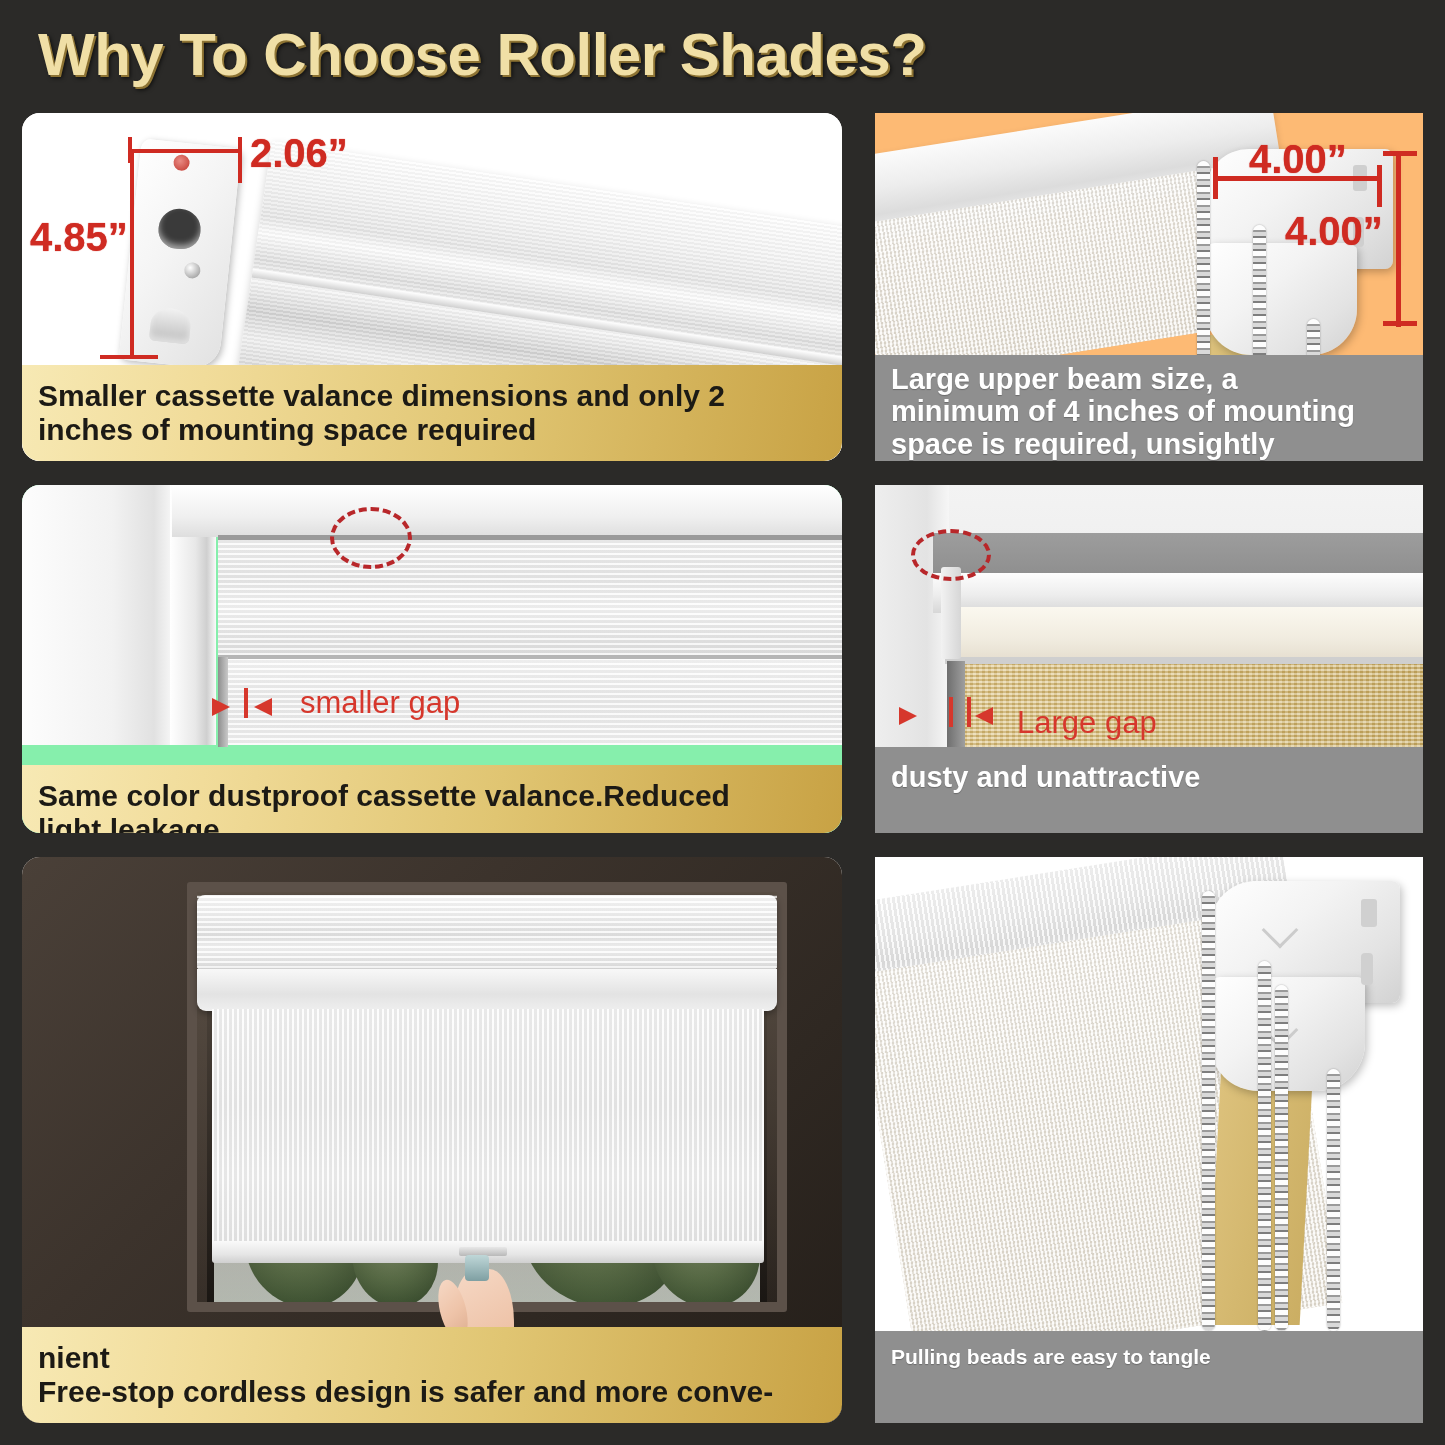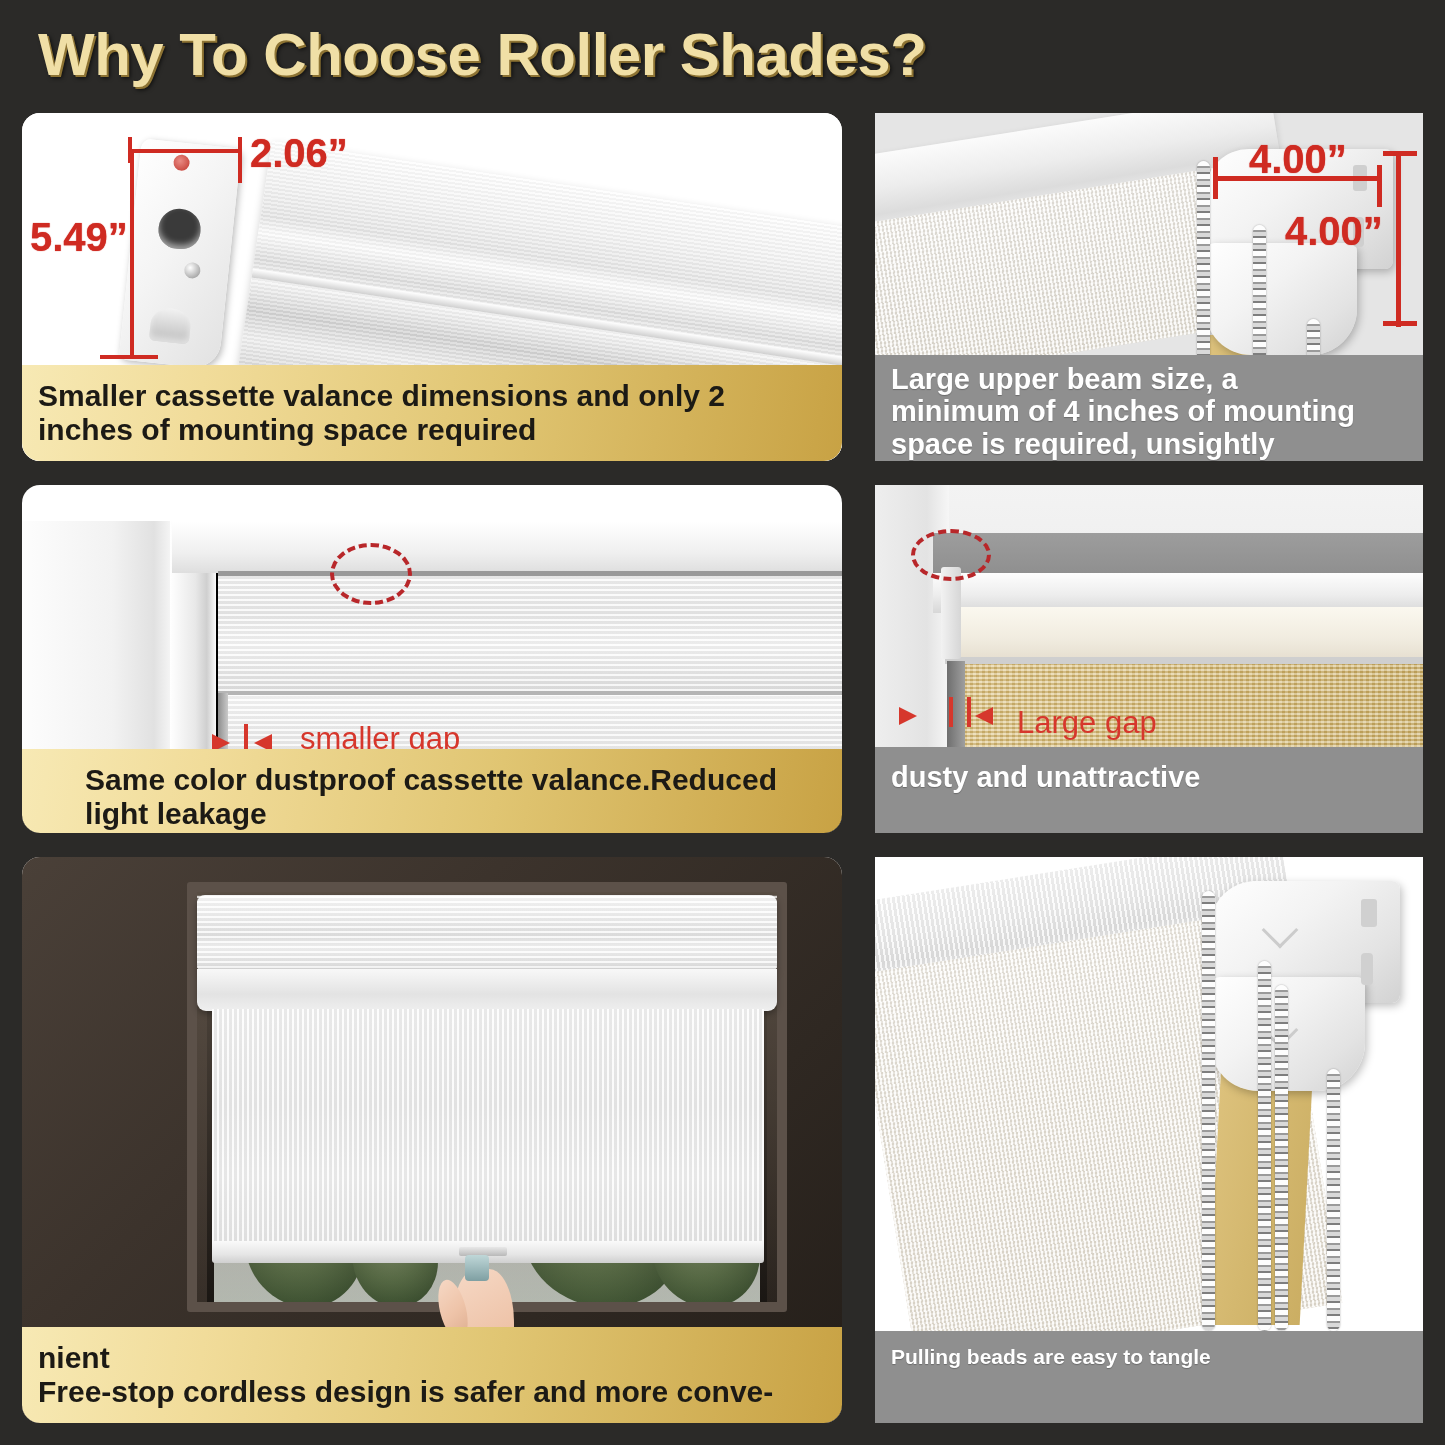--- a/index.html
+++ b/index.html
@@ -152,33 +152,33 @@
     </div>
 
     <div class="rline" style="left:108px; top:36px; width:112px; height:4px;"></div>
     <div class="rline" style="left:106px; top:24px; width:4px; height:26px;"></div>
     <div class="rline" style="left:216px; top:24px; width:4px; height:46px;"></div>
     <div class="dimtxt" style="left:228px; top:18px;">2.06”</div>
 
     <div class="rline" style="left:108px; top:36px; width:4px; height:182px;"></div>
     <div class="rline" style="left:108px; top:214px; width:4px; height:32px;"></div>
     <div class="rline" style="left:78px; top:242px; width:58px; height:4px;"></div>
-    <div class="dimtxt" style="left:8px; top:102px;">5.49”</div>
+    <div class="dimtxt" style="left:8px; top:102px;">4.85”</div>
   </div>
 
   <div class="cap gold" style="height:96px;">
     <div style="font-size:30px;">
       <span>Smaller cassette valance dimensions and only 2</span>
       <span>inches of mounting space required</span>
     </div>
   </div>
 </div>
 
 <div class="panel right" style="left:875px; top:113px; width:548px; height:348px;">
-  <div class="photo" style="background:#e5e5e5;">
+  <div class="photo" style="background:#fdba74;">
 
     <div class="r-sheer" style="left:-20px; top:44px; width:420px; height:86px; transform:rotate(-9deg); transform-origin:left top;
                 background:linear-gradient(180deg,#fbfbfb,#ededed 40%,#dcdcdc 70%,#f3f3f3);
                 border-radius:6px; box-shadow:0 3px 7px rgba(0,0,0,.15);"></div>
     <div class="r-sheer" style="left:-20px; top:112px; width:420px; height:160px; transform:rotate(-9deg); transform-origin:left top;
                 background:linear-gradient(180deg,#f7f5f1,#efece5 50%,#e8e3d8);
                 opacity:.95;"></div>
     <div class="r-sheer" style="left:-20px; top:112px; width:420px; height:160px; transform:rotate(-9deg); transform-origin:left top;
                 background:repeating-linear-gradient(90deg,rgba(255,255,255,.7) 0 2px,rgba(190,185,175,.30) 2px 4px),
                            repeating-linear-gradient(0deg,rgba(255,255,255,.5) 0 2px,rgba(190,185,175,.22) 2px 4px);"></div>
@@ -208,21 +208,21 @@
   <div class="cap grey" style="height:106px; padding-top:8px;">
     <div style="font-size:29px;">
       <span>Large upper beam size, a</span>
       <span>minimum of 4 inches of mounting</span>
       <span>space is required, unsightly</span>
     </div>
   </div>
 </div>
 
 <div class="panel left" style="left:22px; top:485px; width:820px; height:348px;">
-  <div class="photo" style="background:#000000;margin-top:36px;">
+  <div class="photo" style="background:#86efac;">
     <div style="position:absolute;left:0;top:0;width:150px;height:260px;
                 background:linear-gradient(90deg,#fdfdfd 0%,#f2f2f2 60%,#e1e1e1 88%,#f7f7f7 100%);"></div>
     <div style="position:absolute;left:148px;top:0;width:46px;height:260px;
                 background:linear-gradient(90deg,#ffffff,#e8e8e8 55%,#cfcfcf 80%,#fafafa);"></div>
     <div style="position:absolute;left:150px;top:0;width:670px;height:52px;
                 background:linear-gradient(180deg,#ffffff,#f0f0f0 60%,#dedede);"></div>
 
     <div style="position:absolute;left:196px;top:52px;width:624px;height:118px;
                 background:linear-gradient(180deg,#f4f4f4,#eaeaea 35%,#f9f9f9 60%,#dfdfdf);"></div>
     <div style="position:absolute;left:196px;top:52px;width:624px;height:118px;
@@ -237,21 +237,21 @@
     <div style="position:absolute;left:196px;top:172px;width:10px;height:90px;background:linear-gradient(90deg,#8e8e8e,#c9c9c9);"></div>
 
     <div class="dashed-ell" style="left:308px; top:22px; width:82px; height:62px;"></div>
 
     <div class="arrowR" style="left:190px; top:213px;"></div>
     <div class="rline" style="left:222px; top:203px; width:4px; height:30px; background:#d6372c;"></div>
     <div class="arrowL" style="left:232px; top:213px;"></div>
     <div class="gaptxt" style="left:278px; top:200px;">smaller gap</div>
   </div>
 
-  <div class="cap gold" style="height:84px;justify-content:center;">
+  <div class="cap gold" style="height:68px;">
     <div style="font-size:30px;">
       <span>Same color dustproof cassette valance.Reduced</span>
       <span>light leakage</span>
     </div>
   </div>
 </div>
 
 <div class="panel right" style="left:875px; top:485px; width:548px; height:348px;">
   <div class="photo" style="background:linear-gradient(180deg,#f3f3f3,#e9e9e9 55%,#dcdcdc);">
     <div style="position:absolute;left:0;top:0;width:74px;height:262px;

